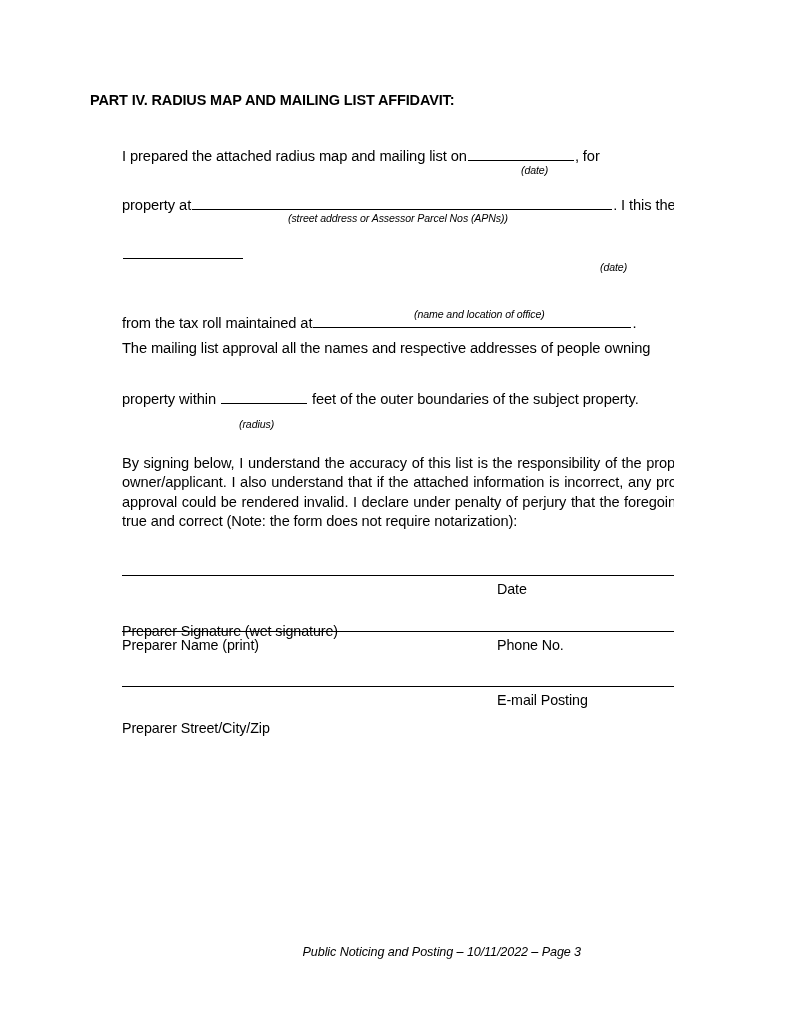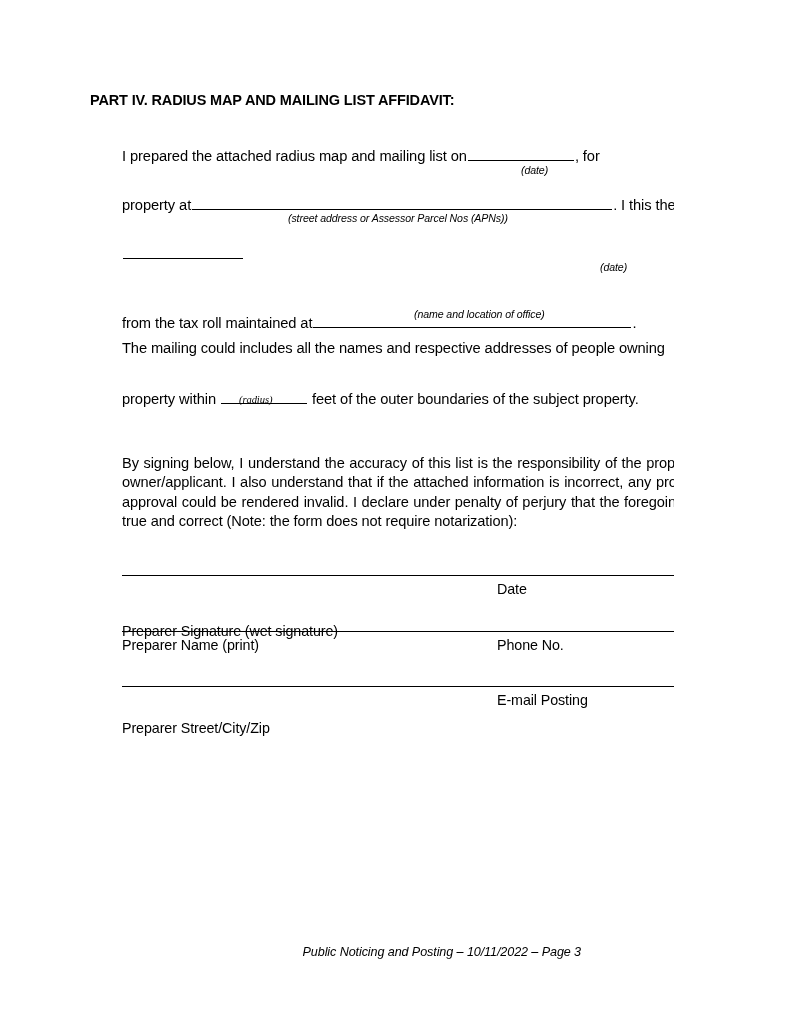--- a/index.html
+++ b/index.html
@@ -128,28 +128,28 @@
   <div class="stmt" style="top:244px;">
     <span class="blank b-date2"></span>
   </div>
   <div class="caption" style="left:600px; top:261px;">(date)</div>
 
   <div class="stmt" style="top:276px;margin-top:37px;">
     <span>from the tax roll maintained at</span><span class="blank b-office"></span><span>.</span>
   </div>
   <div class="caption" style="left:414px; top:308px;">(name and location of office)</div>
 
-  <div class="stmt" style="top:340px;">The mailing could includes all the names and respective addresses of people owning</div>
+  <div class="stmt" style="top:340px;">The mailing list approval all the names and respective addresses of people owning</div>
 
   <div class="stmt" style="top:389px;">
     <span>property within</span>
     <span class="blank b-radius"></span>
     <span>feet of the outer boundaries of the subject property.</span>
   </div>
-  <div class="caption" style="left:239px; top:394px;font-family:Liberation Serif, serif;">(radius)</div>
+  <div class="caption" style="left:239px; top:418px;">(radius)</div>
 
   <div class="declaration">By signing below, I understand the accuracy of this list is the responsibility of the property owner/applicant. I also understand that if the attached information is incorrect, any project approval could be rendered invalid. I declare under penalty of perjury that the foregoing is true and correct (Note: the form does not require notarization):</div>
 
   <div class="sig-rule" style="top:575px;"></div>
   <div class="sig-label-left" style="top:581px;margin-top:42px;">Preparer Signature (wet signature)</div>
   <div class="sig-label-right" style="top:581px;">Date</div>
 
   <div class="sig-rule" style="top:631px;"></div>
   <div class="sig-label-left" style="top:637px;">Preparer Name (print)</div>
   <div class="sig-label-right" style="top:637px;">Phone No.</div>

